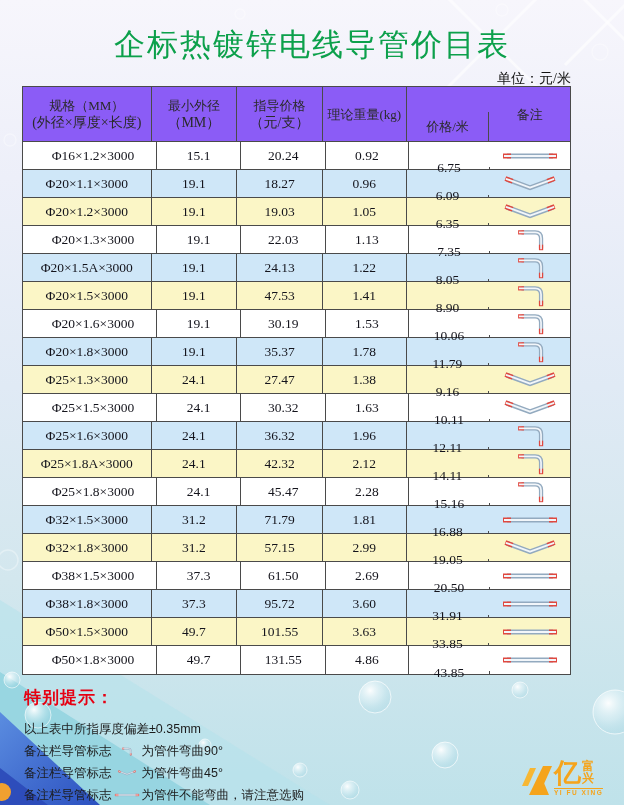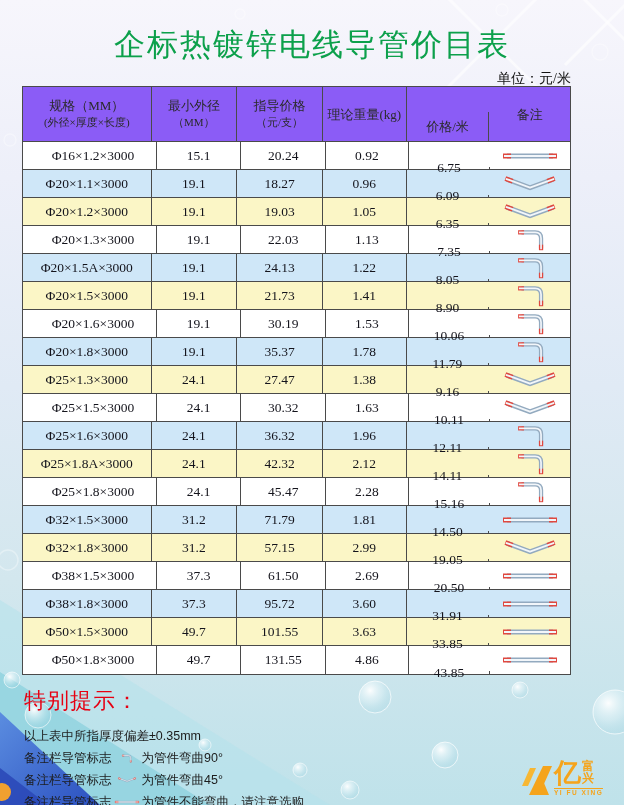--- a/index.html
+++ b/index.html
@@ -14,21 +14,21 @@
   .unit-label{position:absolute;top:61px;right:53px;z-index:2;font-size:14px;color:#111;
     font-family:Liberation Serif, serif;margin-top:9px;}
 
   .price-table{position:absolute;left:22px;top:86px;width:549px;z-index:2;
     border:1px solid #4a4a4a;background:#fff;box-sizing:border-box;}
   .thead{display:flex;height:55px;background:#8b5cf6;border-bottom:1px solid #4a4a4a;box-sizing:border-box;}
   .th{display:flex;flex-direction:column;justify-content:center;align-items:center;
     border-right:1px solid #4a4a4a;box-sizing:border-box;color:#2a2a2a;
     font-family:"Liberation Serif",serif;font-size:13px;line-height:17px;text-align:center;}
   .th:last-child{border-right:none;}
-  .th .hline2{font-size:11px;text-align:right;}
+  .th .hline2{font-size:14px;text-align:right;}
   .th .hline2:empty{display:none;}
 
   .trow{display:flex;height:28px;border-bottom:1px solid #4a4a4a;box-sizing:border-box;}
   .trow:last-child{border-bottom:none;}
   .td{display:flex;align-items:center;justify-content:center;border-right:1px solid #4a4a4a;
     box-sizing:border-box;font-family:"Liberation Serif",serif;font-size:13.5px;color:#14141c;}
   .td:last-child{border-right:none;}
 
   .c-spec{width:129px;}
   .c-od{width:86px;}
@@ -39,21 +39,21 @@
   .stripe-white{background:#ffffff;padding-left:7px;}
   .stripe-blue{background:#cfe7f8;}
   .stripe-yellow{background:#fbf6c6;}
 
   .cell-icon{display:block;}
   .icon-straight-size{width:58px;height:10px;}
   .icon-b45-size{width:56px;height:16px;}
   .icon-b90-size{width:34px;height:26px;}
 
   .notes{position:absolute;left:24px;top:686px;z-index:2;}
-  .notes-title{font-size:22px;font-weight:400;color:#e60012;letter-spacing:1px;margin-bottom:9px;}
+  .notes-title{font-size:17px;font-weight:700;color:#e60012;letter-spacing:1px;margin-bottom:9px;}
   .note-line{display:flex;align-items:center;height:22px;font-size:12.5px;color:#1c1c1c;}
   .note-icon-slot{display:inline-flex;align-items:center;justify-content:center;width:30px;}
   .note-icon-slot svg{display:block;}
   .ni-straight{width:26px;height:6px;}
   .ni-b45{width:20px;height:8px;}
   .ni-b90{width:13px;height:13px;}
 
   .logo{position:absolute;left:522px;top:758px;z-index:2;display:flex;align-items:flex-end;}
   .logo-mark{display:block;}
   .logo-text{margin-left:2px;color:#f5a41c;}
@@ -217,21 +217,21 @@
       <path d="M10,5 L26,5 Q33,5 33,12 L33,24" fill="none" stroke="#93aabf" stroke-width="5"></path>
       <line x1="6" y1="5" x2="13" y2="5" stroke="#e0483f" stroke-width="5"></line>
       <line x1="33" y1="19.5" x2="33" y2="26" stroke="#e0483f" stroke-width="5"></line>
       <path d="M7,5 L26,5 Q33,5 33,12 L33,25" fill="none" stroke="#f2f6fa" stroke-width="2"></path>
     </svg>
           </div>
     </div>
         <div class="trow stripe-yellow">
       <div class="td c-spec">Φ20×1.5×3000</div>
       <div class="td c-od">19.1</div>
-      <div class="td c-price">21.73</div>
+      <div class="td c-price">47.53</div>
       <div class="td c-weight">1.41</div>
       <div class="td c-ppm">8.90</div>
       <div class="td c-remark">
             <svg class="cell-icon icon-b90-size" viewBox="0 0 40 28" xmlns="http://www.w3.org/2000/svg">
       <path d="M10,5 L26,5 Q33,5 33,12 L33,24" fill="none" stroke="#93aabf" stroke-width="5"></path>
       <line x1="6" y1="5" x2="13" y2="5" stroke="#e0483f" stroke-width="5"></line>
       <line x1="33" y1="19.5" x2="33" y2="26" stroke="#e0483f" stroke-width="5"></line>
       <path d="M7,5 L26,5 Q33,5 33,12 L33,25" fill="none" stroke="#f2f6fa" stroke-width="2"></path>
     </svg>
           </div>
@@ -339,21 +339,21 @@
       <line x1="33" y1="19.5" x2="33" y2="26" stroke="#e0483f" stroke-width="5"></line>
       <path d="M7,5 L26,5 Q33,5 33,12 L33,25" fill="none" stroke="#f2f6fa" stroke-width="2"></path>
     </svg>
           </div>
     </div>
         <div class="trow stripe-blue">
       <div class="td c-spec">Φ32×1.5×3000</div>
       <div class="td c-od">31.2</div>
       <div class="td c-price">71.79</div>
       <div class="td c-weight">1.81</div>
-      <div class="td c-ppm">14.50</div>
+      <div class="td c-ppm">16.88</div>
       <div class="td c-remark">
             <svg class="cell-icon icon-straight-size" viewBox="0 0 58 10" xmlns="http://www.w3.org/2000/svg">
       <line x1="6" y1="5" x2="52" y2="5" stroke="#93aabf" stroke-width="5"></line>
       <line x1="2" y1="5" x2="10" y2="5" stroke="#e0483f" stroke-width="5"></line>
       <line x1="48" y1="5" x2="56" y2="5" stroke="#e0483f" stroke-width="5"></line>
       <line x1="3" y1="5" x2="55" y2="5" stroke="#f2f6fa" stroke-width="2.2"></line>
     </svg>
           </div>
     </div>
         <div class="trow stripe-yellow">

